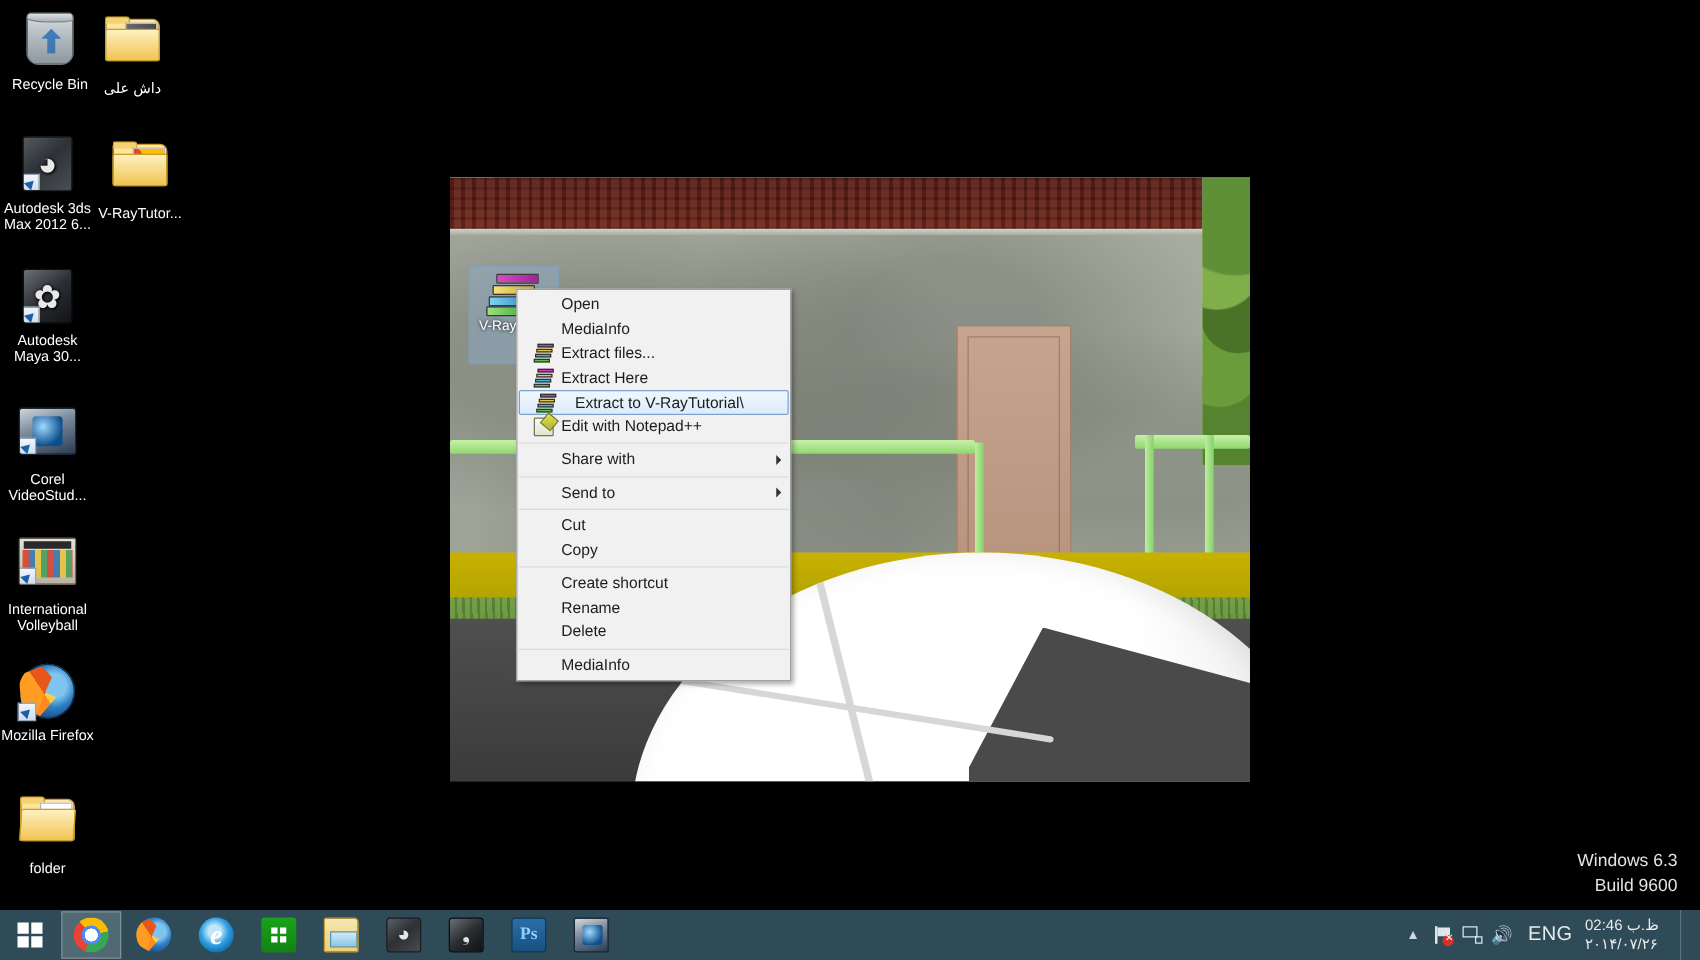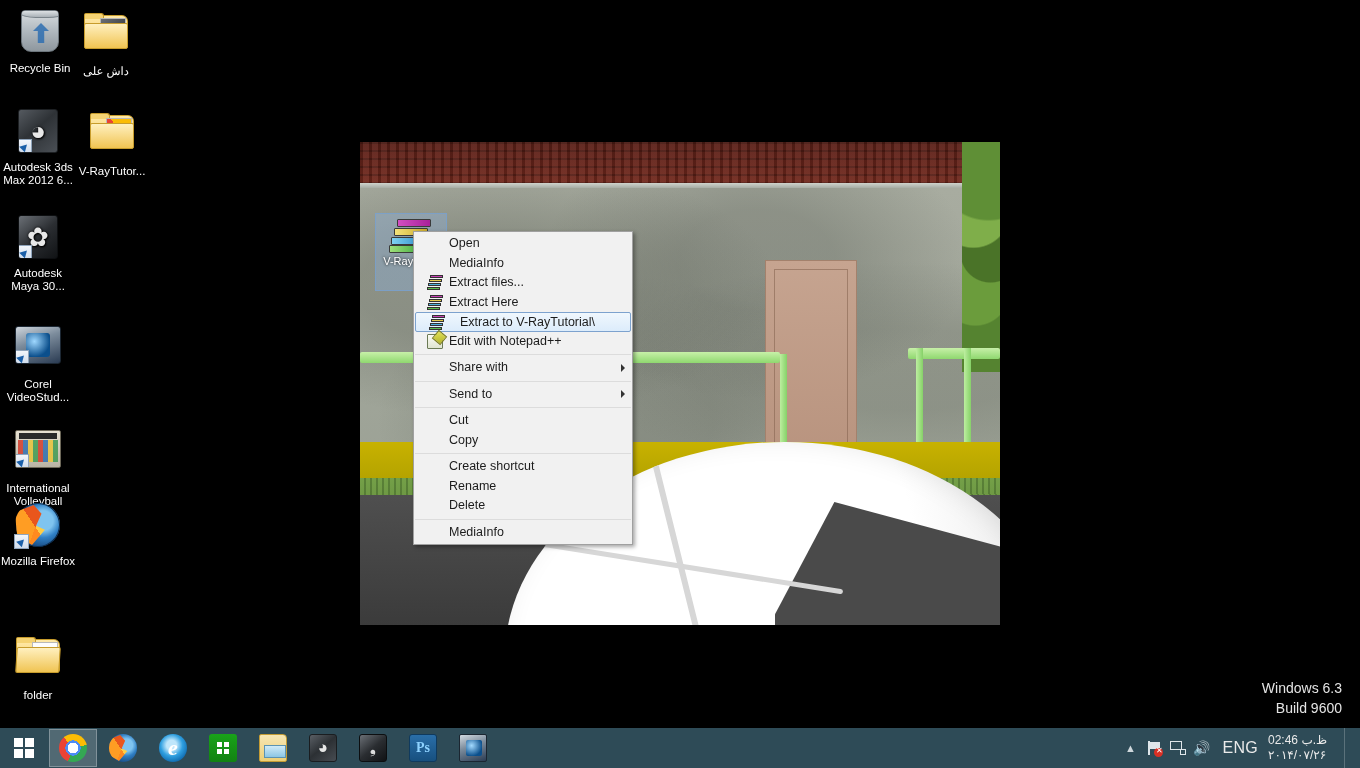--- a/index.html
+++ b/index.html
@@ -561,21 +561,21 @@
 
   <div class="desk-icon" style="left:0px;  top:424px;">
     <div class="glyph">
       <div class="ic-volley">
           <div class="shortcut-arrow"></div>
         </div>
     </div>
     <span class="label">International Volleyball</span>
   </div>
 
-  <div class="desk-icon" style="left:0px;  top:500px;">
+  <div class="desk-icon" style="left:0px;  top:528px;">
     <div class="glyph">
       <div class="ic-ff">
           <div class="shortcut-arrow"></div>
         </div>
     </div>
     <span class="label">Mozilla Firefox</span>
   </div>
 
   <div class="desk-icon" style="left:0px;  top:630px;">
     <div class="glyph">

